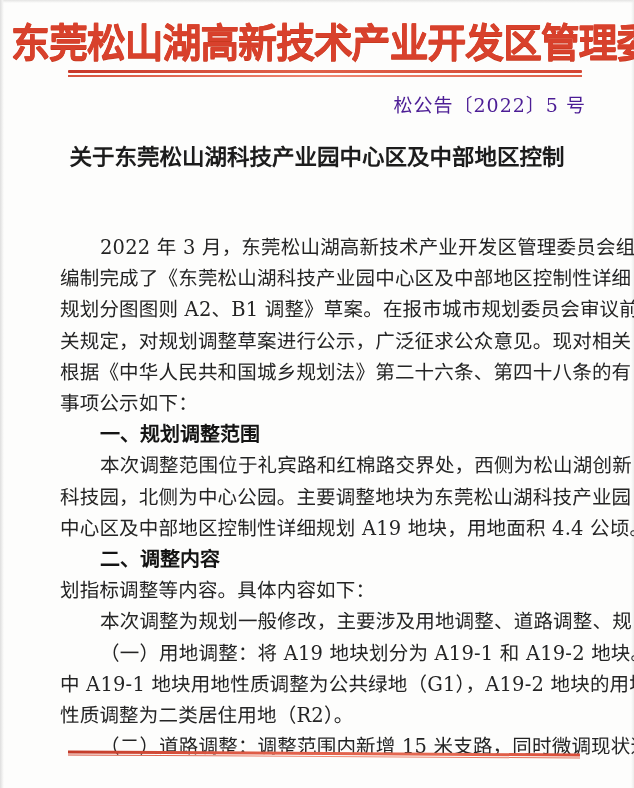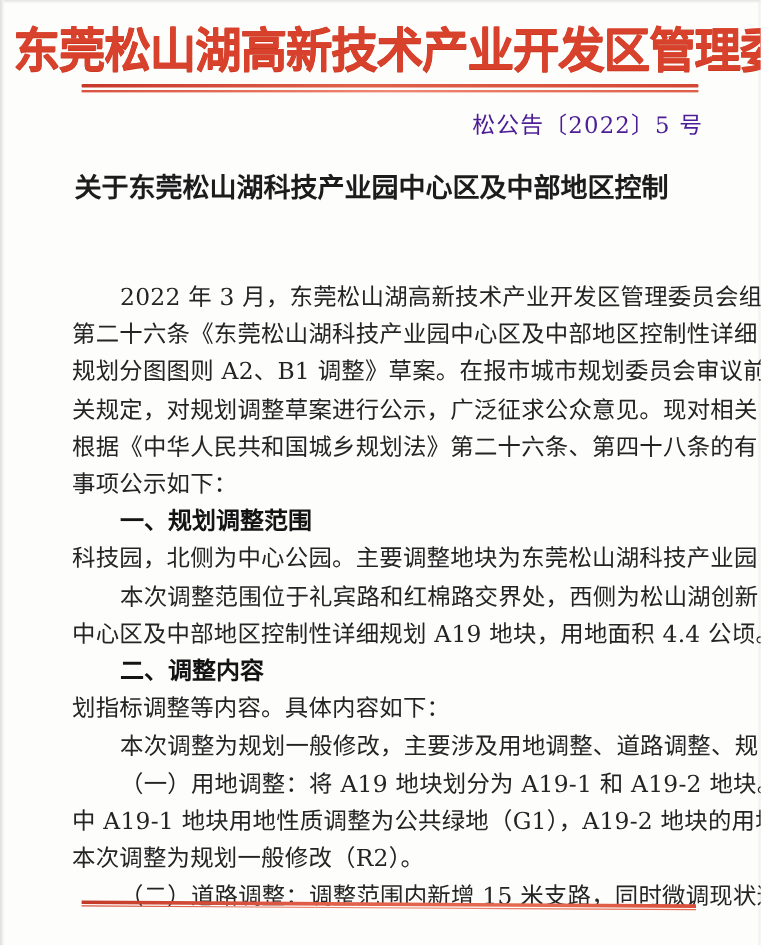--- a/index.html
+++ b/index.html
@@ -95,21 +95,21 @@
     letter-spacing: 1px;
     font-family: "DejaVu Serif", "Liberation Serif", serif;
   }
 
   
   .doc-title {
     position: absolute;
     top: 139px;
     left: 62px;
     width: 510px;
-    text-align: left;
+    text-align: center;
     font-family: "DejaVu Sans", "Liberation Sans", sans-serif;
     font-weight: bold;
     font-size: 22.5px;
     line-height: 36px;
     color: #1c1c1c;
     letter-spacing: 0px;
   }
   .doc-title .tline {
     display: block;
     white-space: nowrap;
@@ -192,46 +192,46 @@
   <div class="doc-number">松公告〔2022〕5 号</div>
 
   <div class="doc-title">
     <span class="tline">关于东莞松山湖科技产业园中心区及中部地区控制</span>
   </div>
 
   <div class="body-area">
 
     <p class="para">
       <span class="ln indent">2022 年 3 月，东莞松山湖高新技术产业开发区管理委员会组织</span>
-      <span class="ln">第二十六条《东莞松山湖科技产业园中心区及中部地区控制性详细</span>
+      <span class="ln">编制完成了《东莞松山湖科技产业园中心区及中部地区控制性详细</span>
       <span class="ln">规划分图图则 A2、B1 调整》草案。在报市城市规划委员会审议前，</span>
       <span class="ln">关规定，对规划调整草案进行公示，广泛征求公众意见。现对相关</span>
       <span class="ln">根据《中华人民共和国城乡规划法》第二十六条、第四十八条的有</span>
       <span class="ln">事项公示如下：</span>
     </p>
 
     <p class="heading">一、规划调整范围</p>
 
     <p class="para">
+      <span class="ln indent">本次调整范围位于礼宾路和红棉路交界处，西侧为松山湖创新</span>
       <span class="ln">科技园，北侧为中心公园。主要调整地块为东莞松山湖科技产业园</span>
-      <span class="ln indent">本次调整范围位于礼宾路和红棉路交界处，西侧为松山湖创新</span>
       <span class="ln">中心区及中部地区控制性详细规划 A19 地块，用地面积 4.4 公顷。</span>
     </p>
 
     <p class="heading">二、调整内容</p>
 
     <p class="para">
       <span class="ln">划指标调整等内容。具体内容如下：</span>
       <span class="ln indent">本次调整为规划一般修改，主要涉及用地调整、道路调整、规</span>
     </p>
 
     <p class="para">
       <span class="ln indent">（一）用地调整：将 A19 地块划分为 A19-1 和 A19-2 地块。其</span>
       <span class="ln">中 A19-1 地块用地性质调整为公共绿地（G1），A19-2 地块的用地</span>
-      <span class="ln">本次调整为规划一般修改（R2）。</span>
+      <span class="ln">性质调整为二类居住用地（R2）。</span>
     </p>
 
     <p class="para">
       <span class="ln indent">（二）道路调整：调整范围内新增 15 米支路，同时微调现状道</span>
     </p>
 
   </div>
 
   <div class="footer-rule">
     <div class="bar-thick"></div>

